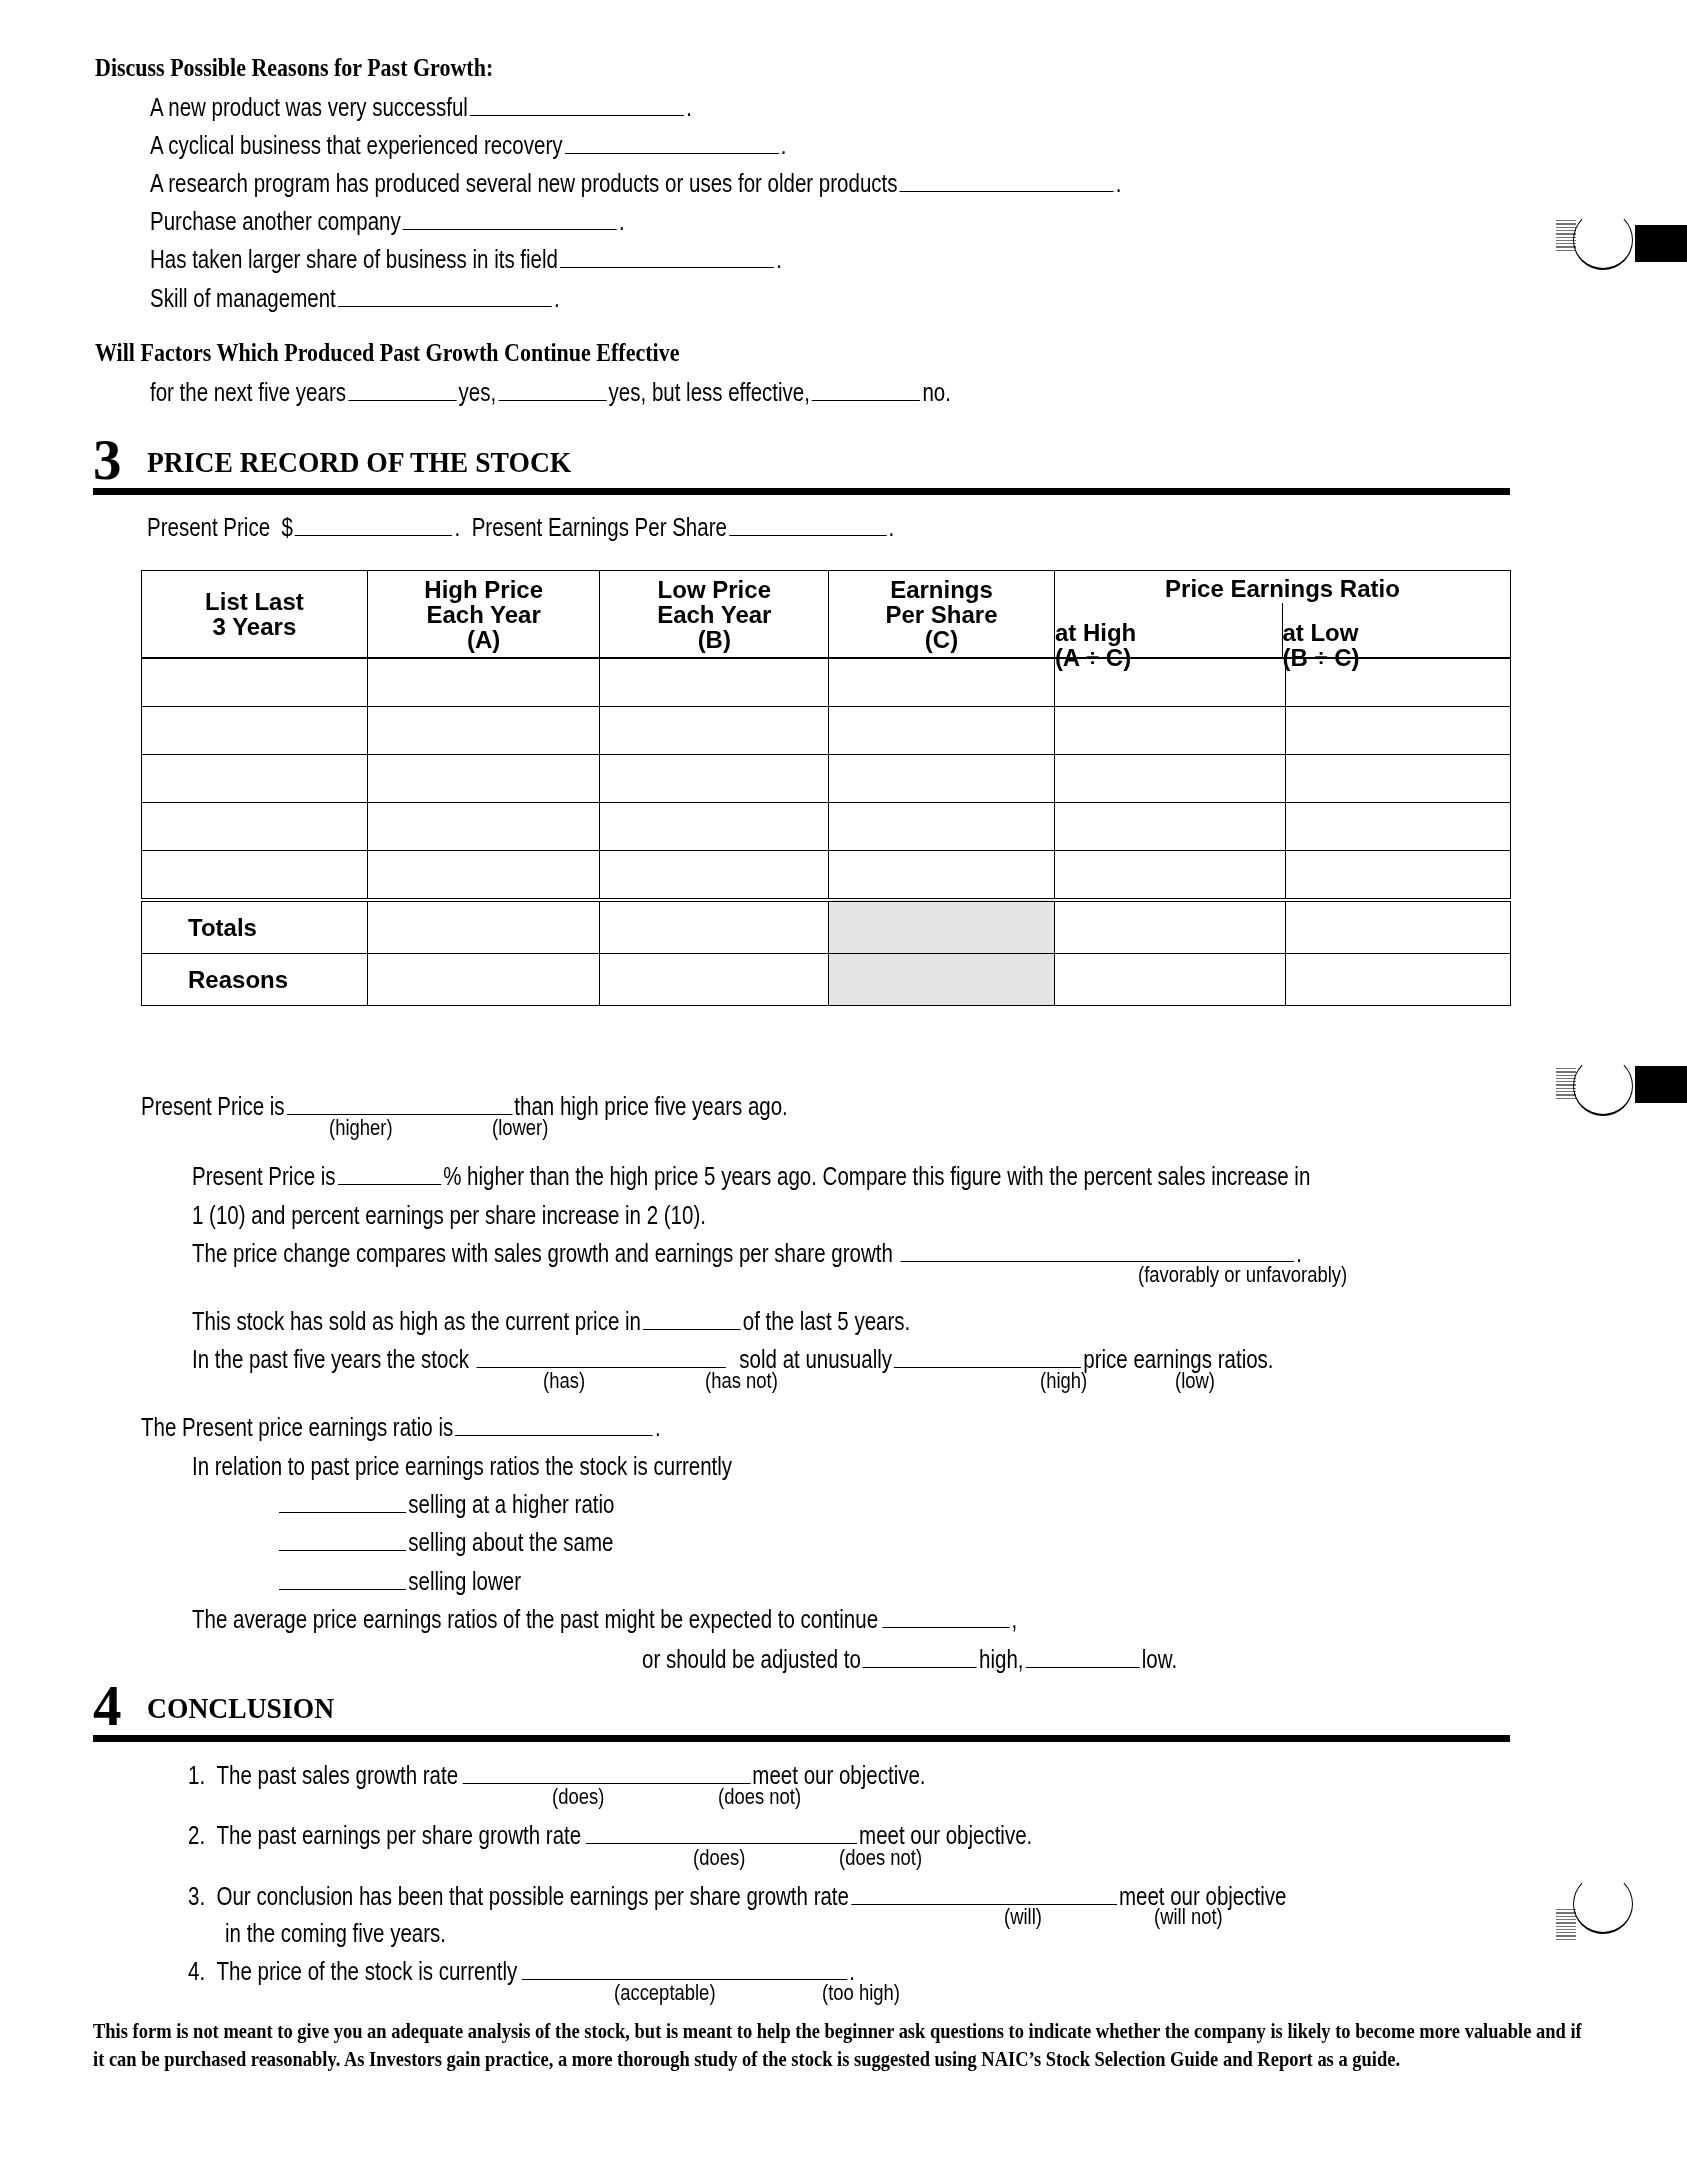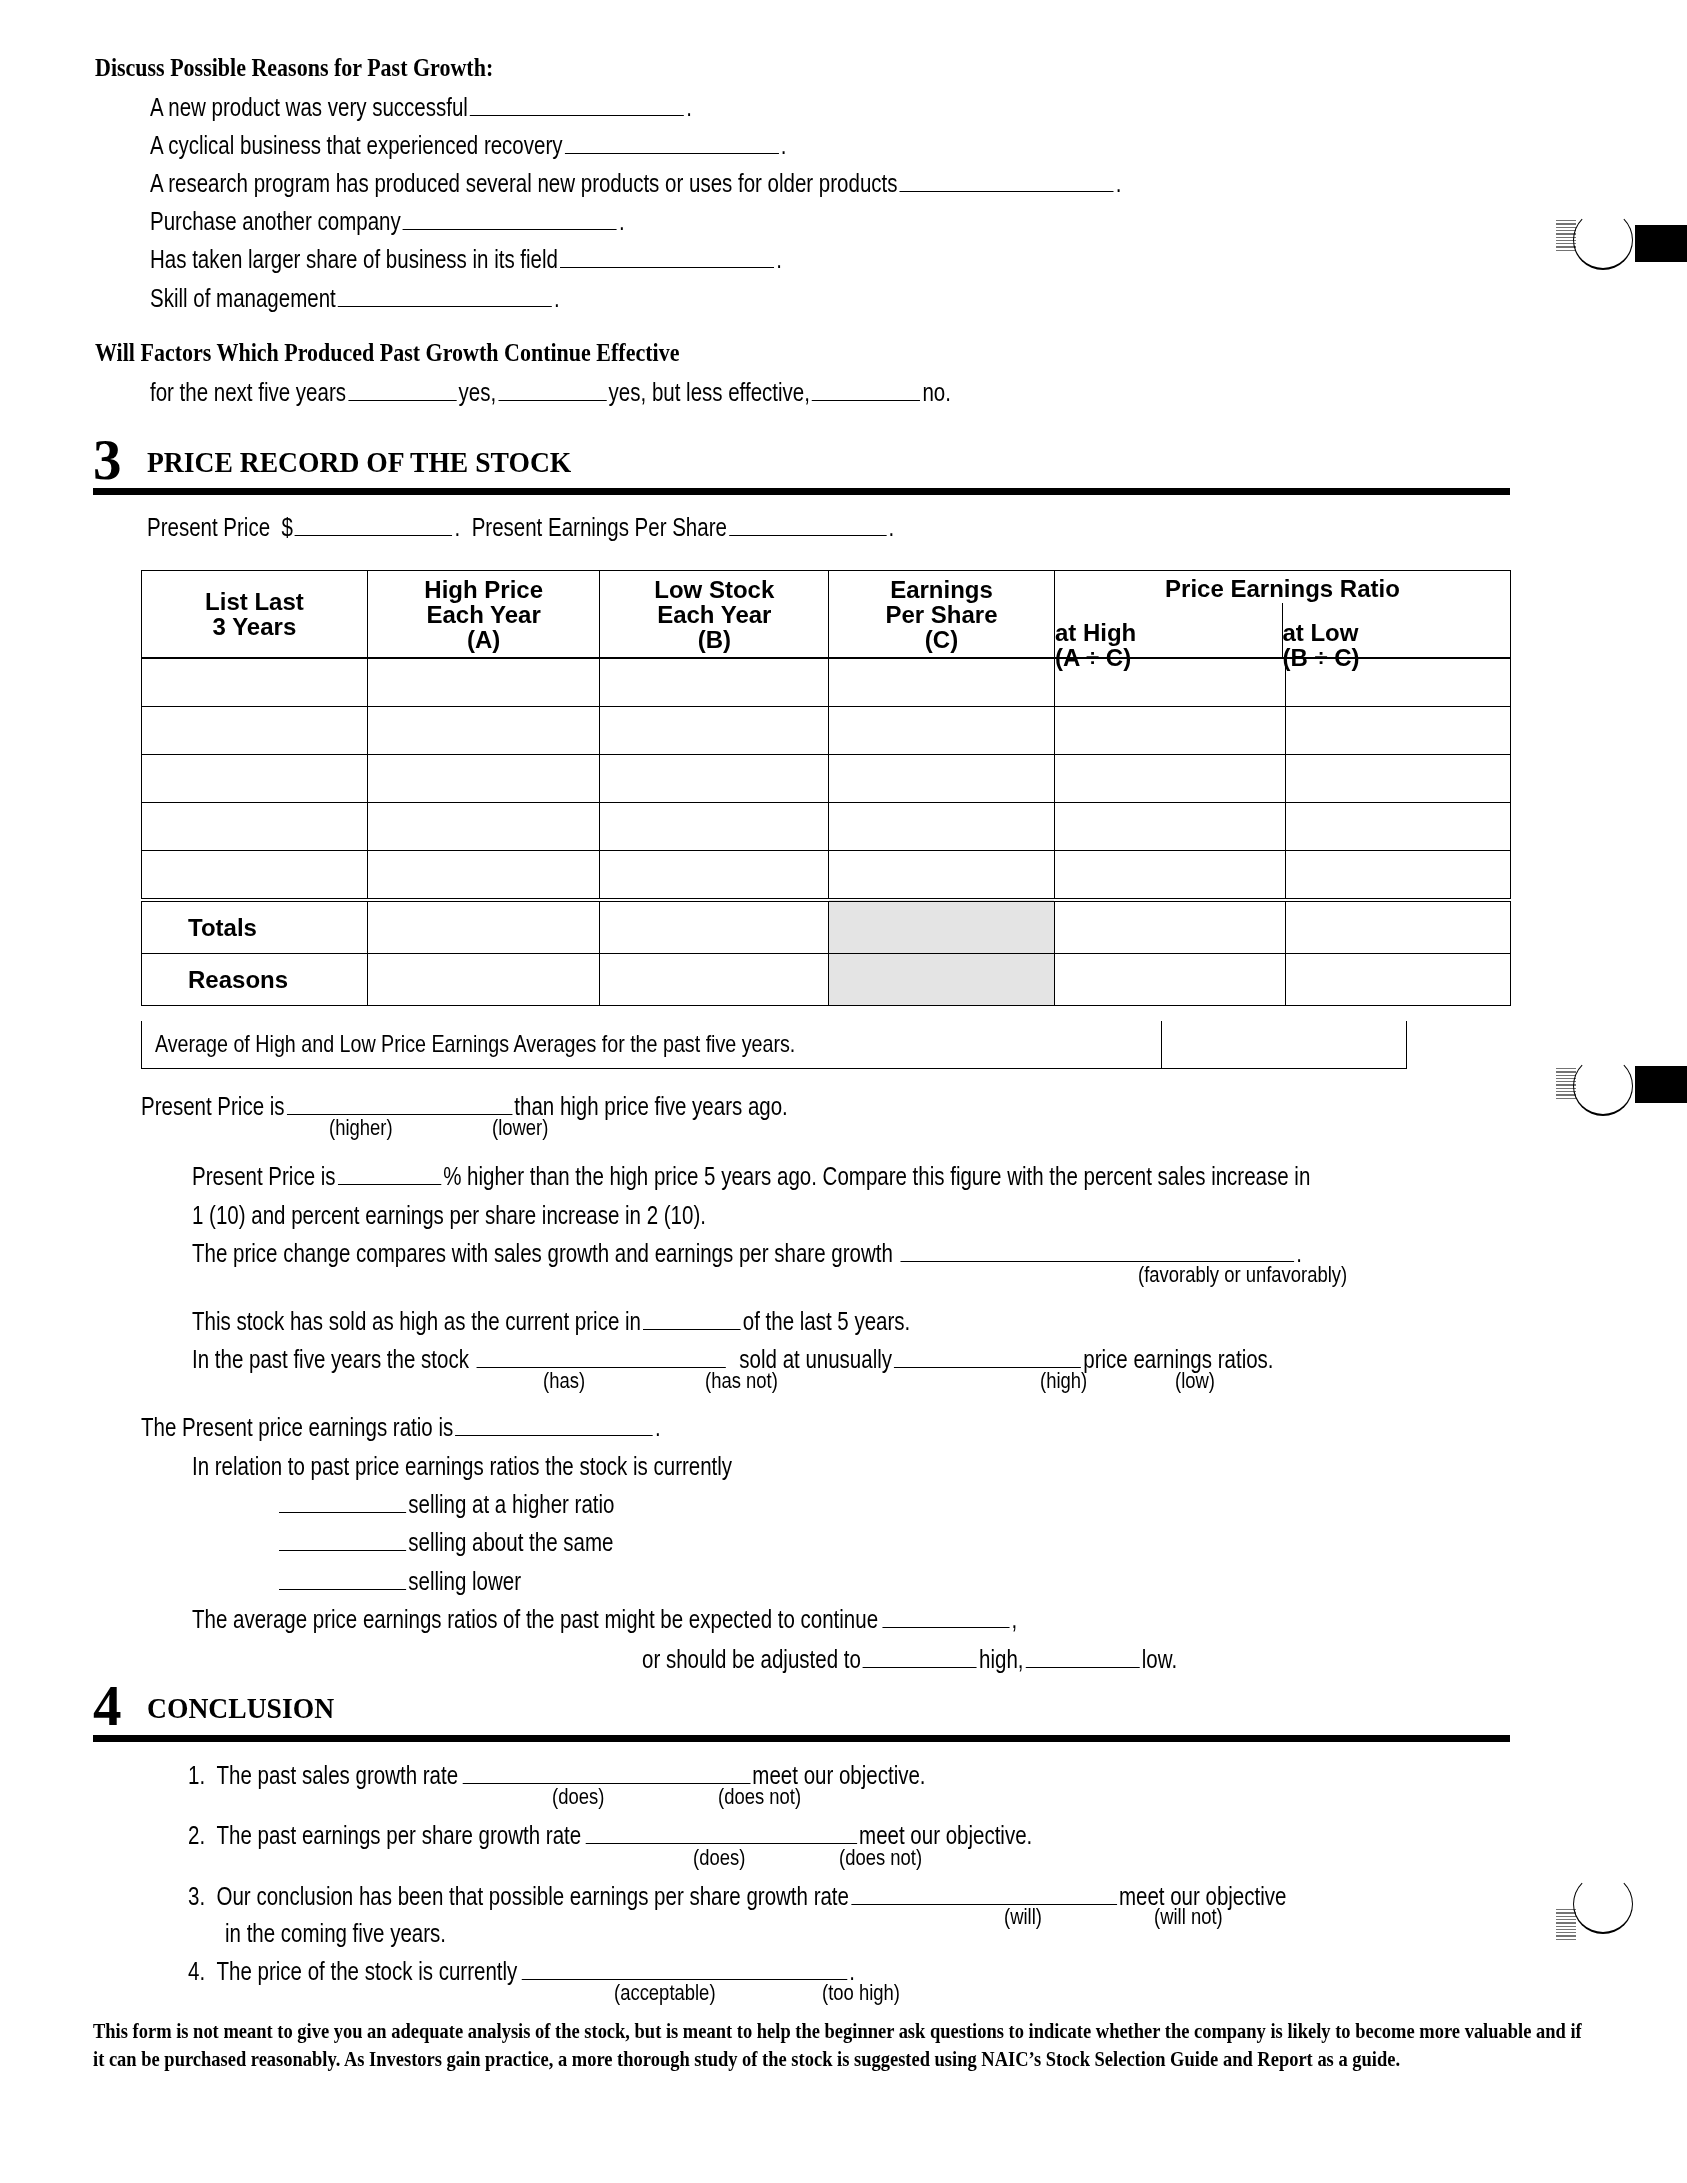--- a/index.html
+++ b/index.html
@@ -93,21 +93,21 @@
       <td>
             <div>List Last</div>
             <div>3 Years</div>
           </td>
       <td>
             <div>High Price</div>
             <div>Each Year</div>
             <div>(A)</div>
           </td>
       <td>
-            <div>Low Stock</div>
+            <div>Low Price</div>
             <div>Each Year</div>
             <div>(B)</div>
           </td>
       <td>
             <div>Earnings</div>
             <div>Per Share</div>
             <div>(C)</div>
           </td>
       <td colspan="2" style="padding:0;">
         <div class="pe-head">
@@ -176,24 +176,20 @@
       <td class="lbl">Reasons</td>
       <td></td>
       <td></td>
       <td class="shaded"></td>
       <td></td>
       <td></td>
     </tr>
   </tbody>
     </table>
 
-  <div class="avg-row">
-    <div class="txt">Average of High and Low Price Earnings Averages for the past five years.</div>
-    <div class="box"></div>
-  </div>
 
   <div class="abs sans" style="left:141px; top:1092px;">
     <span>Present Price is</span><span class="blank" style="width:275px;"></span><span>than high price five years ago.</span>
   </div>
   <div class="abs hint" style="left:329px; top:1115px;">(higher)</div>
   <div class="abs hint" style="left:492px; top:1115px;">(lower)</div>
 
   <div class="abs sans" style="left:192px; top:1162px;">
     <span>Present Price is</span><span class="blank" style="width:126px;"></span><span>% higher than the high price 5 years ago.  Compare this figure with the percent sales increase in</span>
   </div>

